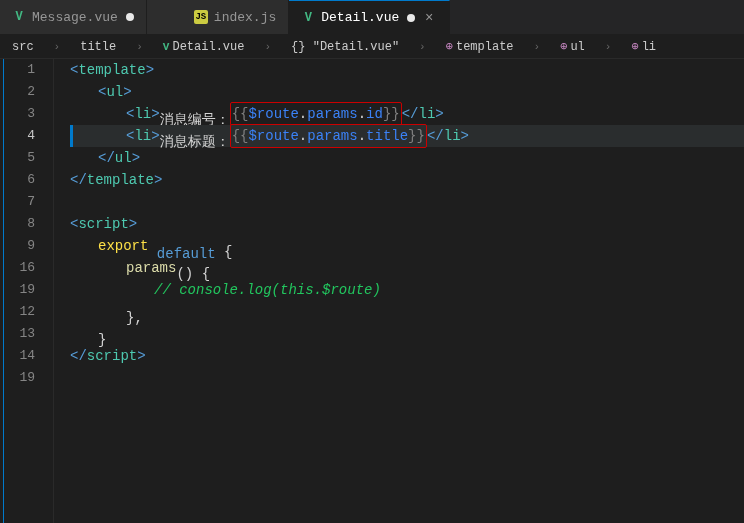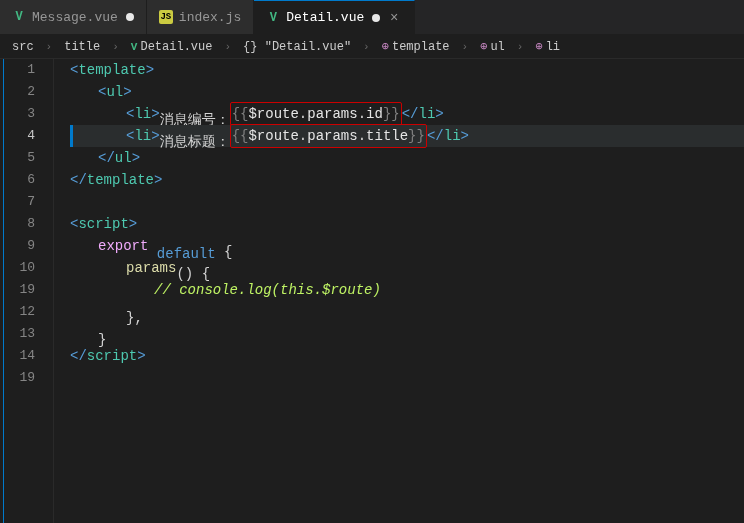--- a/index.html
+++ b/index.html
@@ -55,20 +55,21 @@
       width: 14px;
       height: 14px;
       background: #cbcb41;
       color: #000;
       display: inline-flex;
       align-items: center;
       justify-content: center;
       font-size: 9px;
       font-weight: bold;
       border-radius: 2px;
+      margin-left: 35px;
     }
 
     .tab-close {
       width: 16px;
       height: 16px;
       display: inline-flex;
       align-items: center;
       justify-content: center;
       font-size: 14px;
       color: #969696;
@@ -86,21 +87,21 @@
     }
 
     
     .breadcrumb {
       display: flex;
       align-items: center;
       padding: 4px 12px;
       background: #1e1e1e;
       font-size: 12px;
       color: #cccccc;
-      gap: 12px;
+      gap: 20px;
       height: 24px;
       border-bottom: 1px solid #2a2a2a;
     }
 
     .breadcrumb-sep {
       color: #666;
       font-size: 11px;
     }
 
     .breadcrumb-item {
@@ -175,27 +176,27 @@
 
     .code-line.active-line-highlight {
       background: #2a2d2e;
     }
 
     
     .c-tag { color: #569cd6; }
     .c-tag-name { color: #4ec9b0; }
     .c-bracket { color: #808080; }
     .c-text { color: #d4d4d4; margin-top: 12px; }
-    .c-export { color: #f0abfc; }
+    .c-export { color: #fde047; }
     .c-default { color: #569cd6; margin-top: 16px; }
     .c-string { color: #ce9178; }
-    .c-comment { color: #bef264; font-style: italic; }
+    .c-comment { color: #22c55e; font-style: italic; }
     .c-function { color: #dcdcaa; }
     .c-var { color: #9cdcfe; }
-    .c-route { color: #e5e5e5; margin-top: 28px; }
+    .c-route { color: #3b82f6; margin-top: 28px; }
 
     
     .highlight-box {
       display: inline;
       border: 1.5px solid #cc0000;
       padding: 0 1px;
       border-radius: 2px;
     }
 
     
@@ -277,21 +278,21 @@
   <div class="line-numbers">
     <div class="line-number">1</div>
     <div class="line-number">2</div>
     <div class="line-number">3</div>
     <div class="line-number active-line">4</div>
     <div class="line-number">5</div>
     <div class="line-number">6</div>
     <div class="line-number">7</div>
     <div class="line-number">8</div>
     <div class="line-number">9</div>
-    <div class="line-number">10</div>
+    <div class="line-number">16</div>
     <div class="line-number">19</div>
     <div class="line-number">12</div>
     <div class="line-number">13</div>
     <div class="line-number">14</div>
     <div class="line-number">19</div>
   </div>
 
   <div class="code-content">
 
     <div class="code-line">

